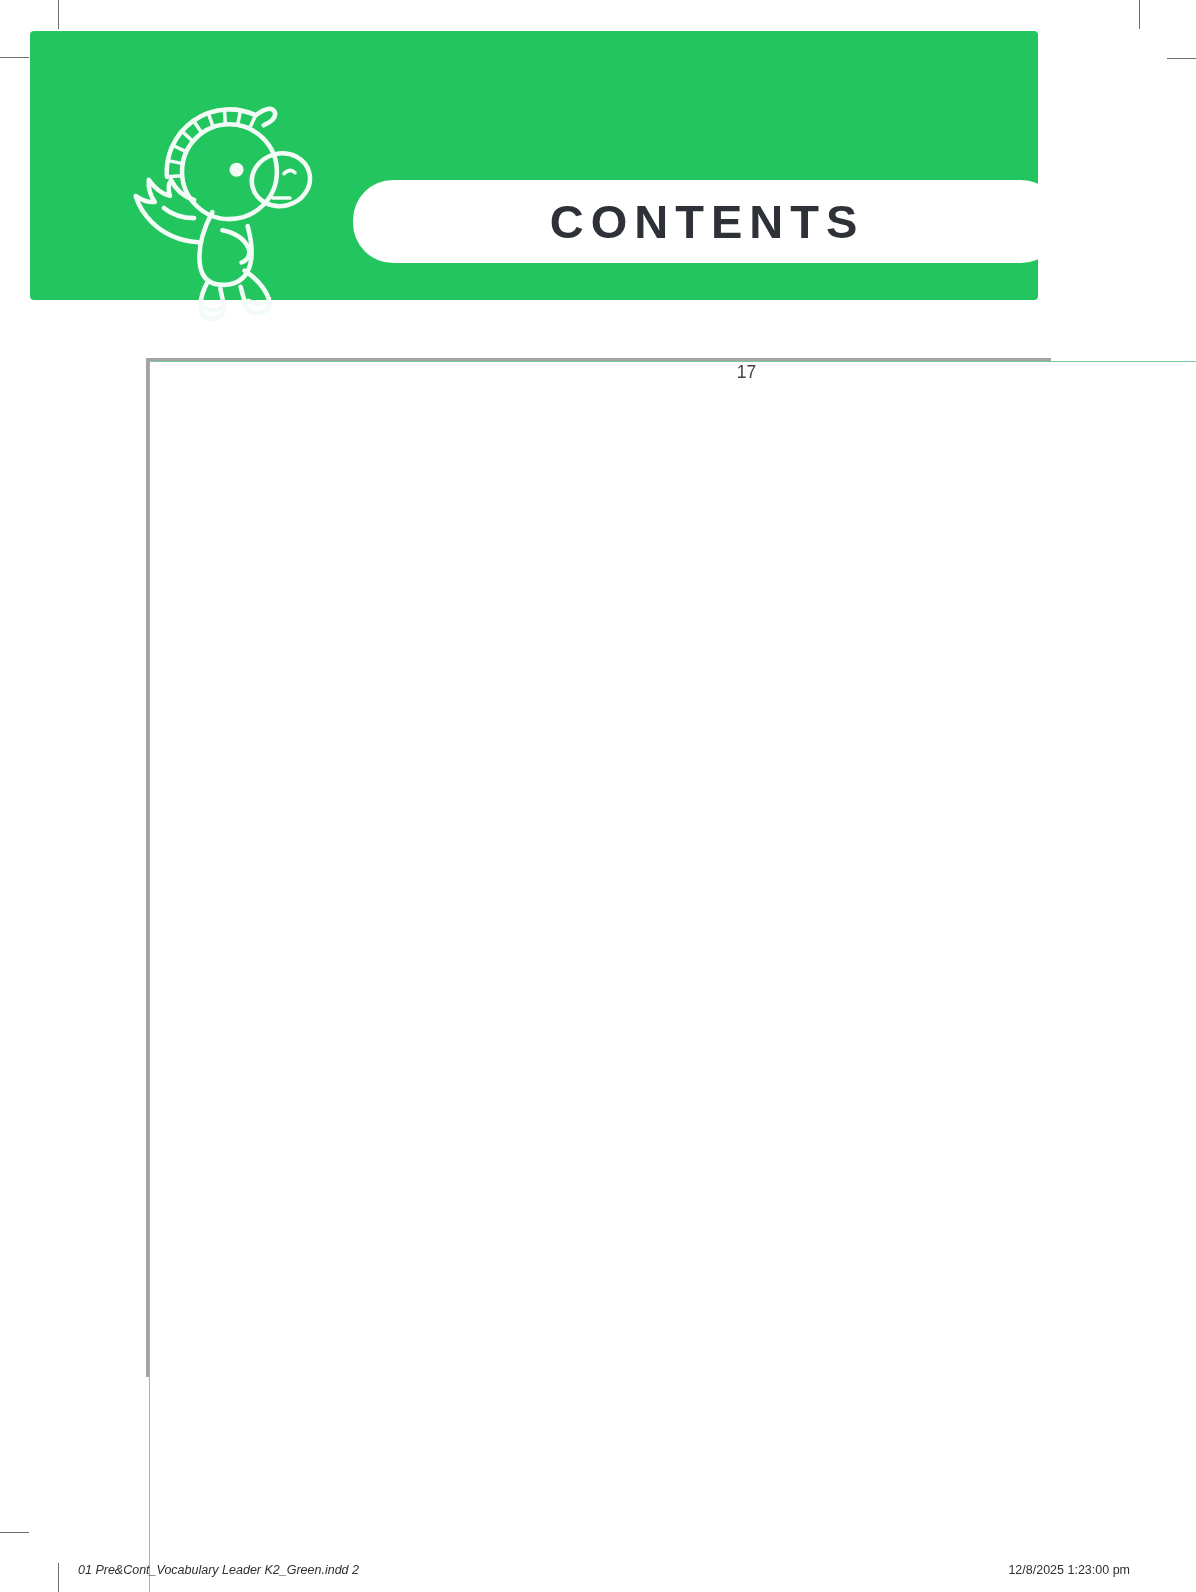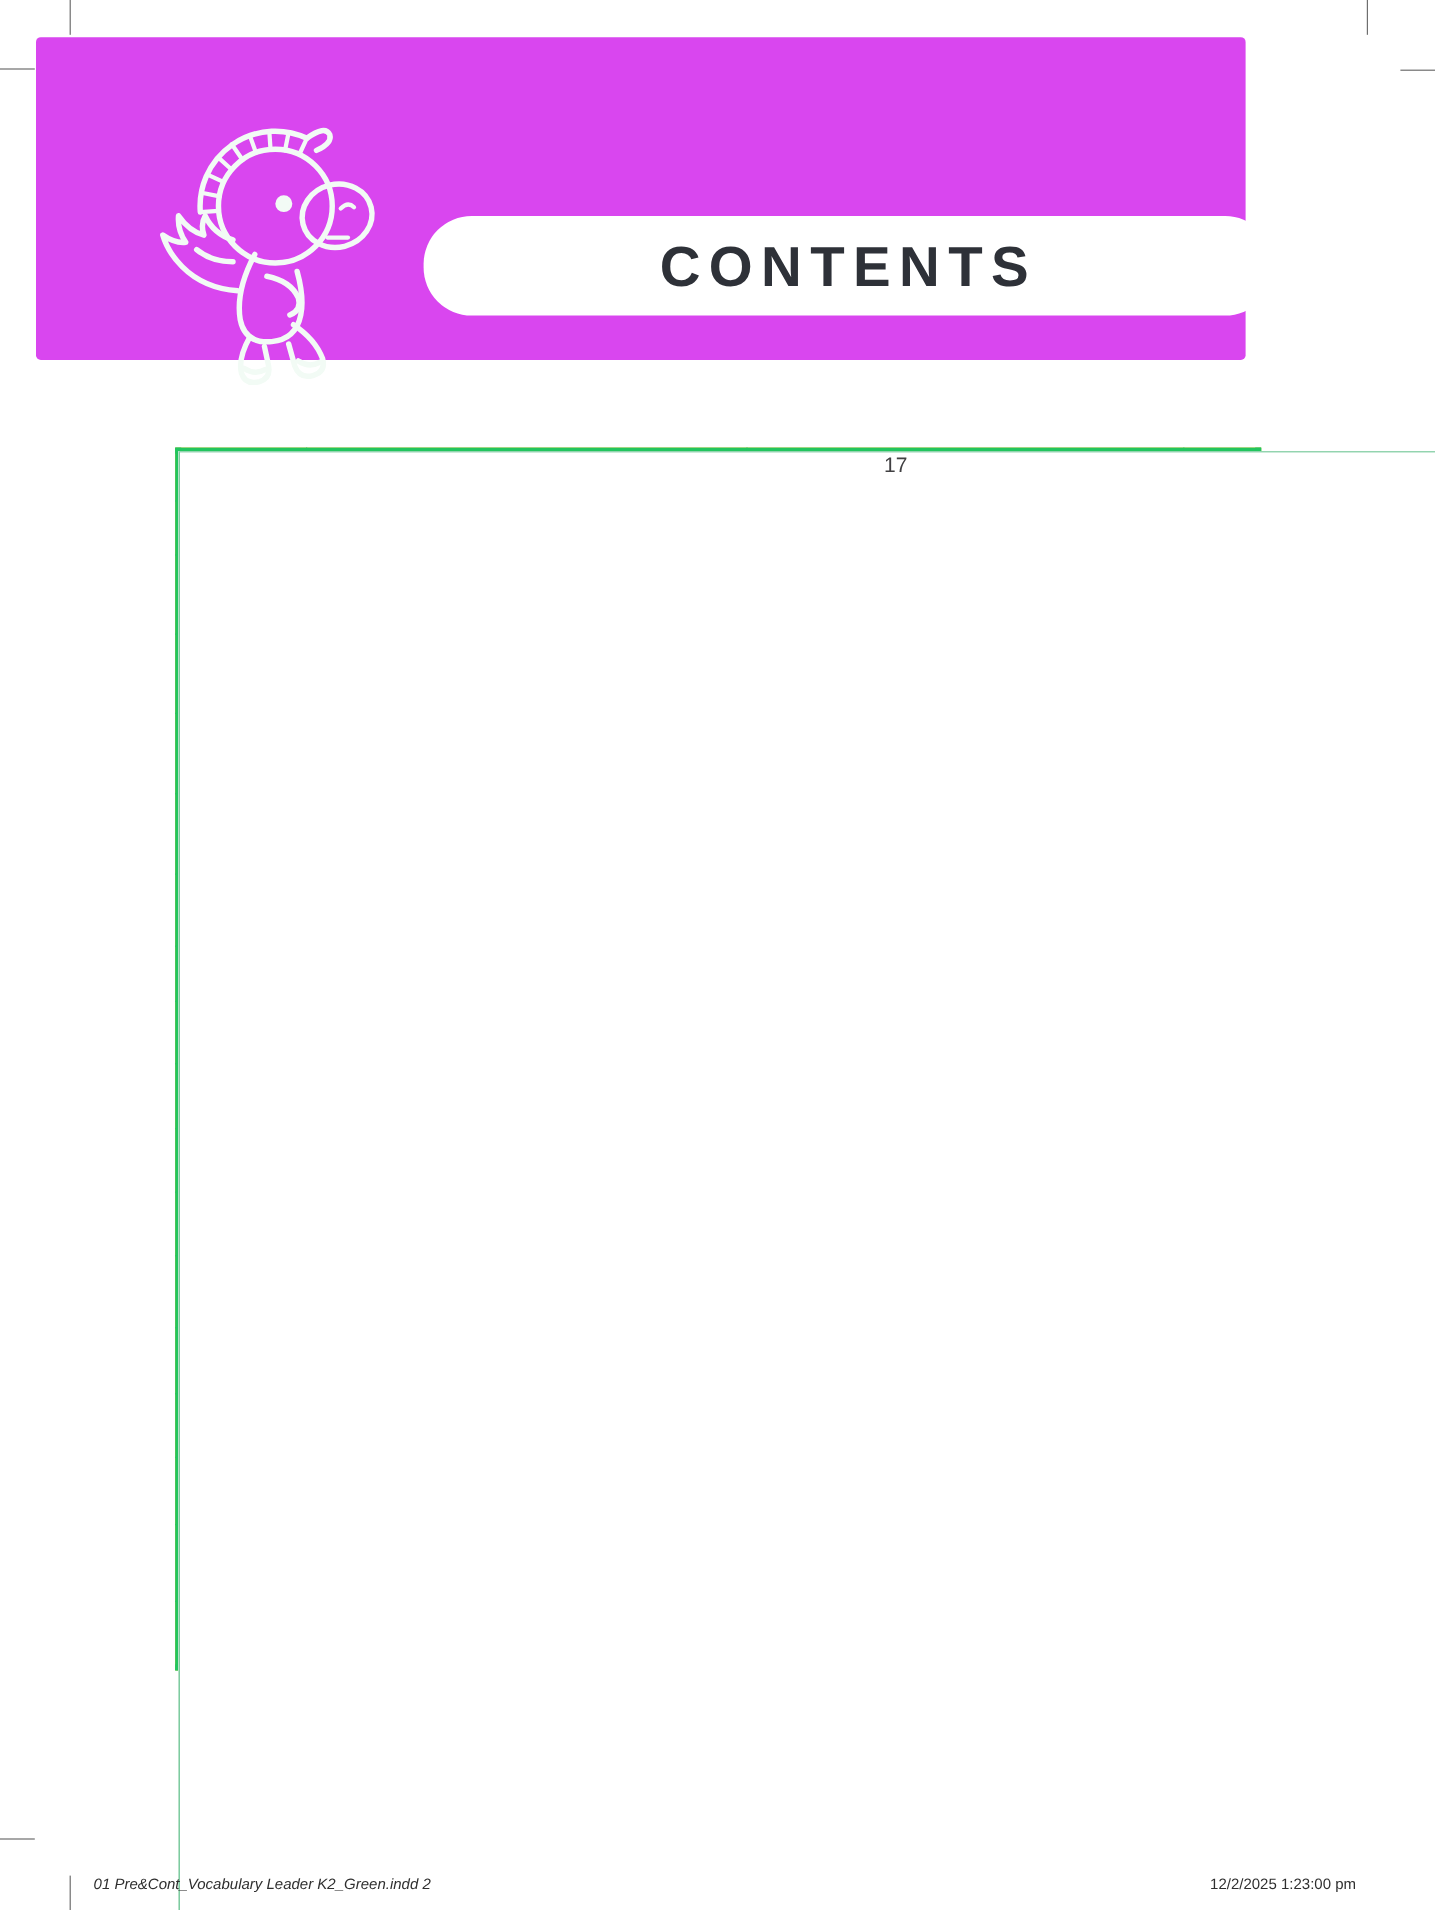--- a/index.html
+++ b/index.html
@@ -7,30 +7,30 @@
     font-family:"Liberation Sans", sans-serif; color:#414042; position:relative; }
   .page { position:absolute; inset:0; width:1196px; height:1592px; background:#fff; overflow:hidden; }
 
   
   .crop { position:absolute; background:#6e6e6e; }
   .crop.h { height:1px; width:29px; }
   .crop.v { width:1px; height:29px; }
 
   
   .banner { position:absolute; left:30px; top:31px; width:1008px; height:269px;
-    background:#d946ef; border-radius:4px; }
+    background:#22c55e; border-radius:4px; }
   .pony { position:absolute; left:92px; top:58px; width:225px; height:232px; }
   .title-pill { position:absolute; left:323px; top:149px; width:708px; height:83px;
     background:#ffffff; border-radius:40px; display:flex; align-items:center; justify-content:center; }
   .title-pill span { font-weight:900; font-size:47px; letter-spacing:7px; color:#2e3138; }
 
   
   .toc { position:absolute; left:146px; top:358px; width:905px;
     border-collapse:collapse; table-layout:fixed;
-    border:5px solid #22c55e; background:#eab308;margin-top:15px; }
+    border:5px solid #a3a3a3; background:#84cc16; }
   .toc col.c-act { width:106px; } .toc col.c-focus { width:365px; }
   .toc col.c-skill { width:362px; } .toc col.c-page { width:62px; }
   .toc th, .toc td { border:1px solid #7ecba0; vertical-align:middle;
     font-size:17.5px; line-height:1.25; color:#414042; }
   .toc thead th { background:#a6d9b8; height:42px; font-size:20px; font-weight:bold; color:#4d4d4f;
     text-shadow:-2px -2px 0 #fff, 2px -2px 0 #fff, -2px 2px 0 #fff, 2px 2px 0 #fff,
                  0 -2px 0 #fff, 0 2px 0 #fff, -2px 0 0 #fff, 2px 0 0 #fff; }
   .toc td.act, .toc td.page { text-align:center; }
   .toc td.act { font-weight:bold; }
   .toc td.focus { padding-left:14px; padding-right:6px; }
@@ -250,16 +250,16 @@
         <td class="act">14</td>
         <td class="focus">Job descriptions</td>
         <td class="skill">Learn about the work specific to certain occupations</td>
         <td class="page">17</td>
       </tr>
     </tbody>
   </table>
 
   <div class="footer">
     <span class="f-left">01 Pre&amp;Cont_Vocabulary Leader K2_Green.indd   2</span>
-    <span class="f-right">12/2/2025   1:23:00 pm</span>
+    <span class="f-right">12/8/2025   1:23:00 pm</span>
   </div>
 
 </div>
 
 </body></html>

